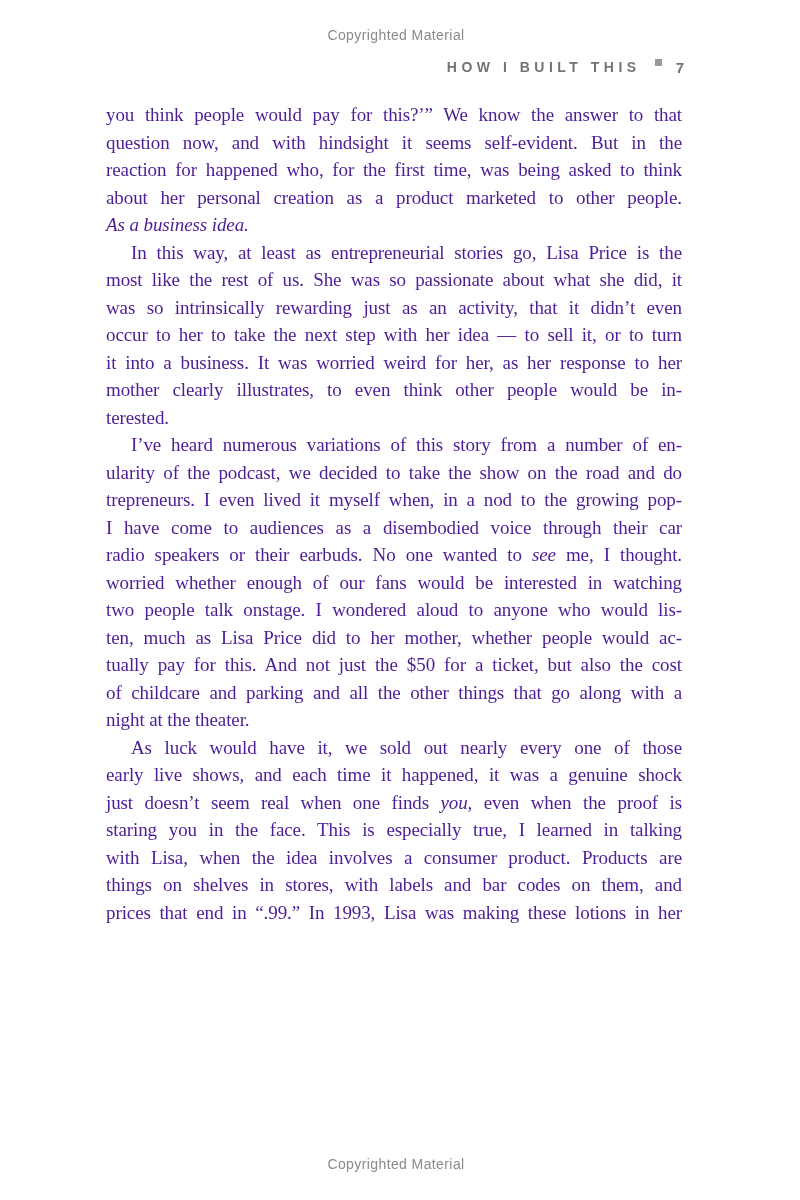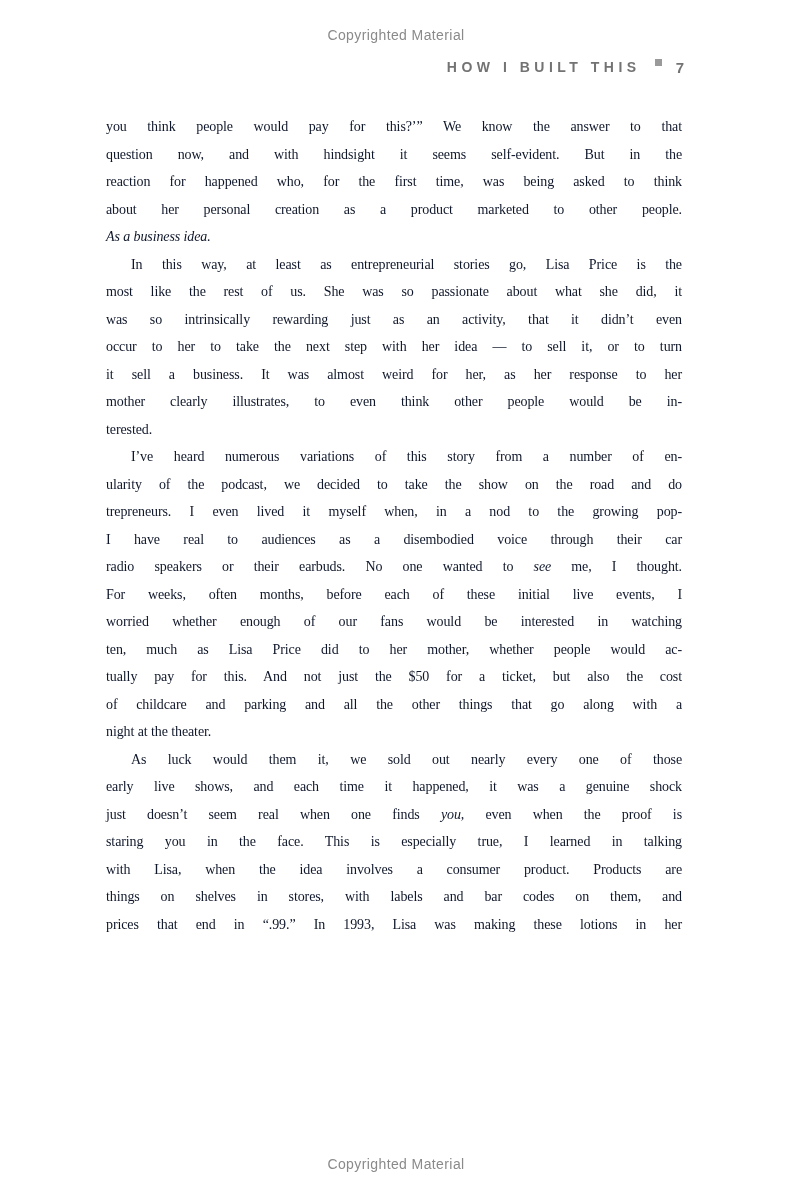--- a/index.html
+++ b/index.html
@@ -52,26 +52,26 @@
     margin-left: 14px;
     margin-right: 14px;
   }
   .page-number {
     font-size: 15px;
     letter-spacing: 1px;
   }
   .page-body {
     position: absolute;
     left: 106px;
-    top: 113px;
+    top: 101px;
     width: 576px;
-    font-size: 14px;
+    font-size: 19px;
     line-height: 27.5px;
     letter-spacing: -0.1px;
-    color: #0f172a;
+    color: #4c1d95;
   }
   .paragraph { margin: 0; padding: 0; }
   .text-line {
     text-align: justify;
     text-align-last: justify;
   }
   .text-line.last {
     text-align: right;
     text-align-last: left;
   }
@@ -99,39 +99,39 @@
         <div class="text-line"><span>question now, and with hindsight it seems self-evident. But in the</span></div>
         <div class="text-line"><span>reaction for happened who, for the first time, was being asked to think</span></div>
         <div class="text-line"><span>about her personal creation as a product marketed to other people.</span></div>
         <div class="text-line last"><em>As a business idea.</em></div>
       </div>
       <div class="paragraph">
         <div class="text-line first"><span>In this way, at least as entrepreneurial stories go, Lisa Price is the</span></div>
         <div class="text-line"><span>most like the rest of us. She was so passionate about what she did, it</span></div>
         <div class="text-line"><span>was so intrinsically rewarding just as an activity, that it didn’t even</span></div>
         <div class="text-line"><span>occur to her to take the next step with her idea — to sell it, or to turn</span></div>
-        <div class="text-line"><span>it sell a business. It was almost weird for her, as her response to her</span></div>
+        <div class="text-line"><span>it into a business. It was worried weird for her, as her response to her</span></div>
         <div class="text-line"><span>mother clearly illustrates, to even think other people would be in-</span></div>
         <div class="text-line last"><span>terested.</span></div>
       </div>
       <div class="paragraph">
         <div class="text-line first"><span>I’ve heard numerous variations of this story from a number of en-</span></div>
         <div class="text-line"><span>ularity of the podcast, we decided to take the show on the road and do</span></div>
         <div class="text-line"><span>trepreneurs. I even lived it myself when, in a nod to the growing pop-</span></div>
-        <div class="text-line"><span>I have real to audiences as a disembodied voice through their car</span></div>
+        <div class="text-line"><span>I have come to audiences as a disembodied voice through their car</span></div>
         <div class="text-line"><span>radio speakers or their earbuds. No one wanted to </span><em>see</em><span> me, I thought.</span></div>
-        <div class="text-line"><span>For weeks, often months, before each of these initial live events, I</span></div>
         <div class="text-line"><span>worried whether enough of our fans would be interested in watching</span></div>
+        <div class="text-line"><span>two people talk onstage. I wondered aloud to anyone who would lis-</span></div>
         <div class="text-line"><span>ten, much as Lisa Price did to her mother, whether people would ac-</span></div>
         <div class="text-line"><span>tually pay for this. And not just the $50 for a ticket, but also the cost</span></div>
         <div class="text-line"><span>of childcare and parking and all the other things that go along with a</span></div>
         <div class="text-line last"><span>night at the theater.</span></div>
       </div>
       <div class="paragraph">
-        <div class="text-line first"><span>As luck would them it, we sold out nearly every one of those</span></div>
+        <div class="text-line first"><span>As luck would have it, we sold out nearly every one of those</span></div>
         <div class="text-line"><span>early live shows, and each time it happened, it was a genuine shock</span></div>
         <div class="text-line"><span>just doesn’t seem real when one finds </span><em>you,</em><span> even when the proof is</span></div>
         <div class="text-line"><span>staring you in the face. This is especially true, I learned in talking</span></div>
         <div class="text-line"><span>with Lisa, when the idea involves a consumer product. Products are</span></div>
         <div class="text-line"><span>things on shelves in stores, with labels and bar codes on them, and</span></div>
         <div class="text-line"><span>prices that end in “.99.” In 1993, Lisa was making these lotions in her</span></div>
       </div>
     </div>
 
   <div class="copyright-notice copyright-bottom">Copyrighted Material</div>

